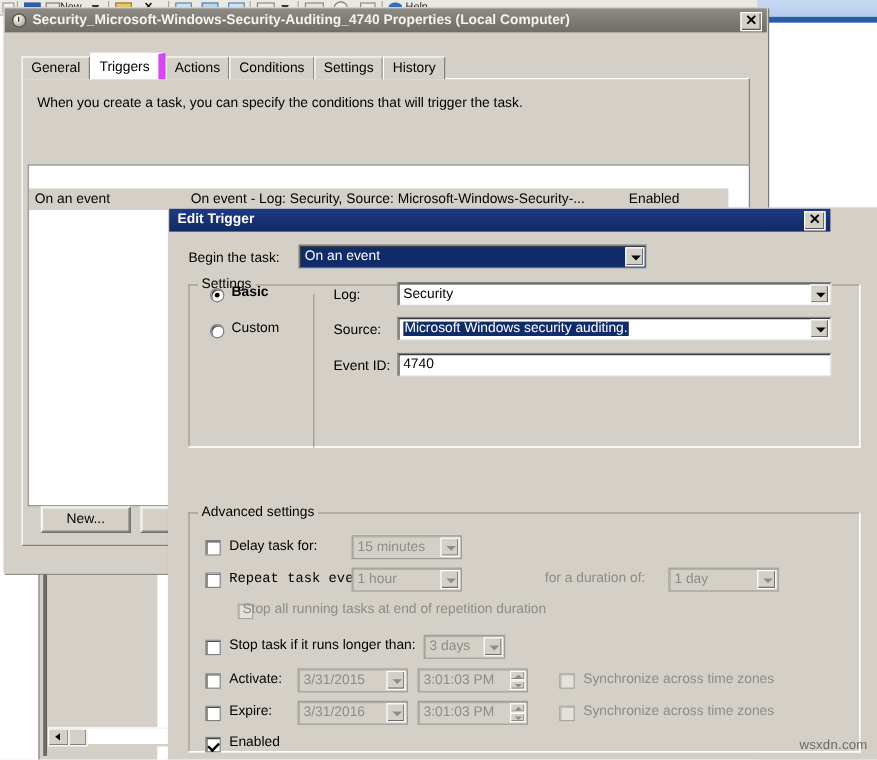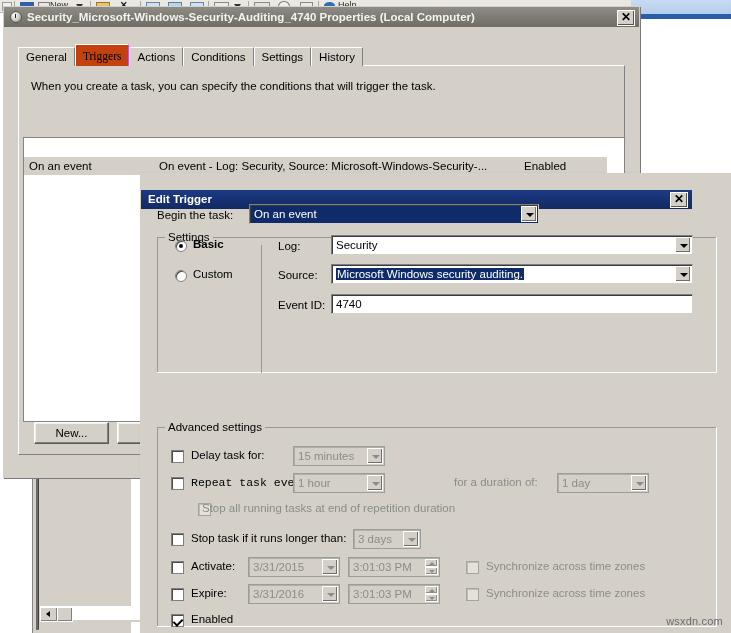--- a/index.html
+++ b/index.html
@@ -128,25 +128,24 @@
   .tab {
     position:relative; float:left; height:19px; margin-top:3px;
     padding:0 7px; line-height:19px; font-size:11.5px; color:#000;
     background:#d4d0c8;
     border-left:1px solid #ffffff; border-top:1px solid #ffffff;
     border-right:1px solid #808080; border-bottom:none;
     box-sizing:border-box;
   }
   .tab.active {
     height:22px; margin-top:0; line-height:22px;
-    background:#c2410c;
+    background:#ffffff;
     border-left:1px solid #ffffff; border-top:1px solid #ffffff;
-    border-right:1px solid #d946ef;
+    border-right:6px solid #d946ef;
     z-index:5;
-    font-family:Liberation Serif, serif;
   }
   .tabpage {
     position:absolute; left:14px; top:38px; width:607px; height:390px;
     background:#d4d0c8;
     border:1px solid #ffffff;
     border-right-color:#808080; border-bottom-color:#808080;
     box-sizing:border-box;
   }
   .tabpage-desc {
     position:absolute; left:12px; top:14px; font-size:11.5px; color:#000; white-space:nowrap;text-align:center;
@@ -188,21 +187,21 @@
   }
 
   
   .et-win {
     position:absolute; left:140px; top:173px; width:591px; height:460px;
     background:#d4d0c8;
     border:1px solid #d4d0c8;
     box-shadow: 2px 2px 3px rgba(0,0,0,0.35);
   }
   .et-title {
-    position:absolute; left:0; top:16px; width:551px; height:19px;
+    position:absolute; left:0; top:0; width:551px; height:19px;
     background: linear-gradient(to bottom,#1d3a86 0%, #16306f 60%, #122a63 100%);
     color:#ffffff; font-weight:bold; font-size:11.5px; line-height:19px;
   }
   .et-title .ttext { position:absolute; left:7px; top:0; white-space:nowrap; }
   .et-close {
     position:absolute; right:4px; top:2px; width:16px; height:14px;
     background:#d4d0c8; border:1px solid #ffffff;
     box-shadow: inset -1px -1px 0 #55534d;
     cursor:default;
   }

